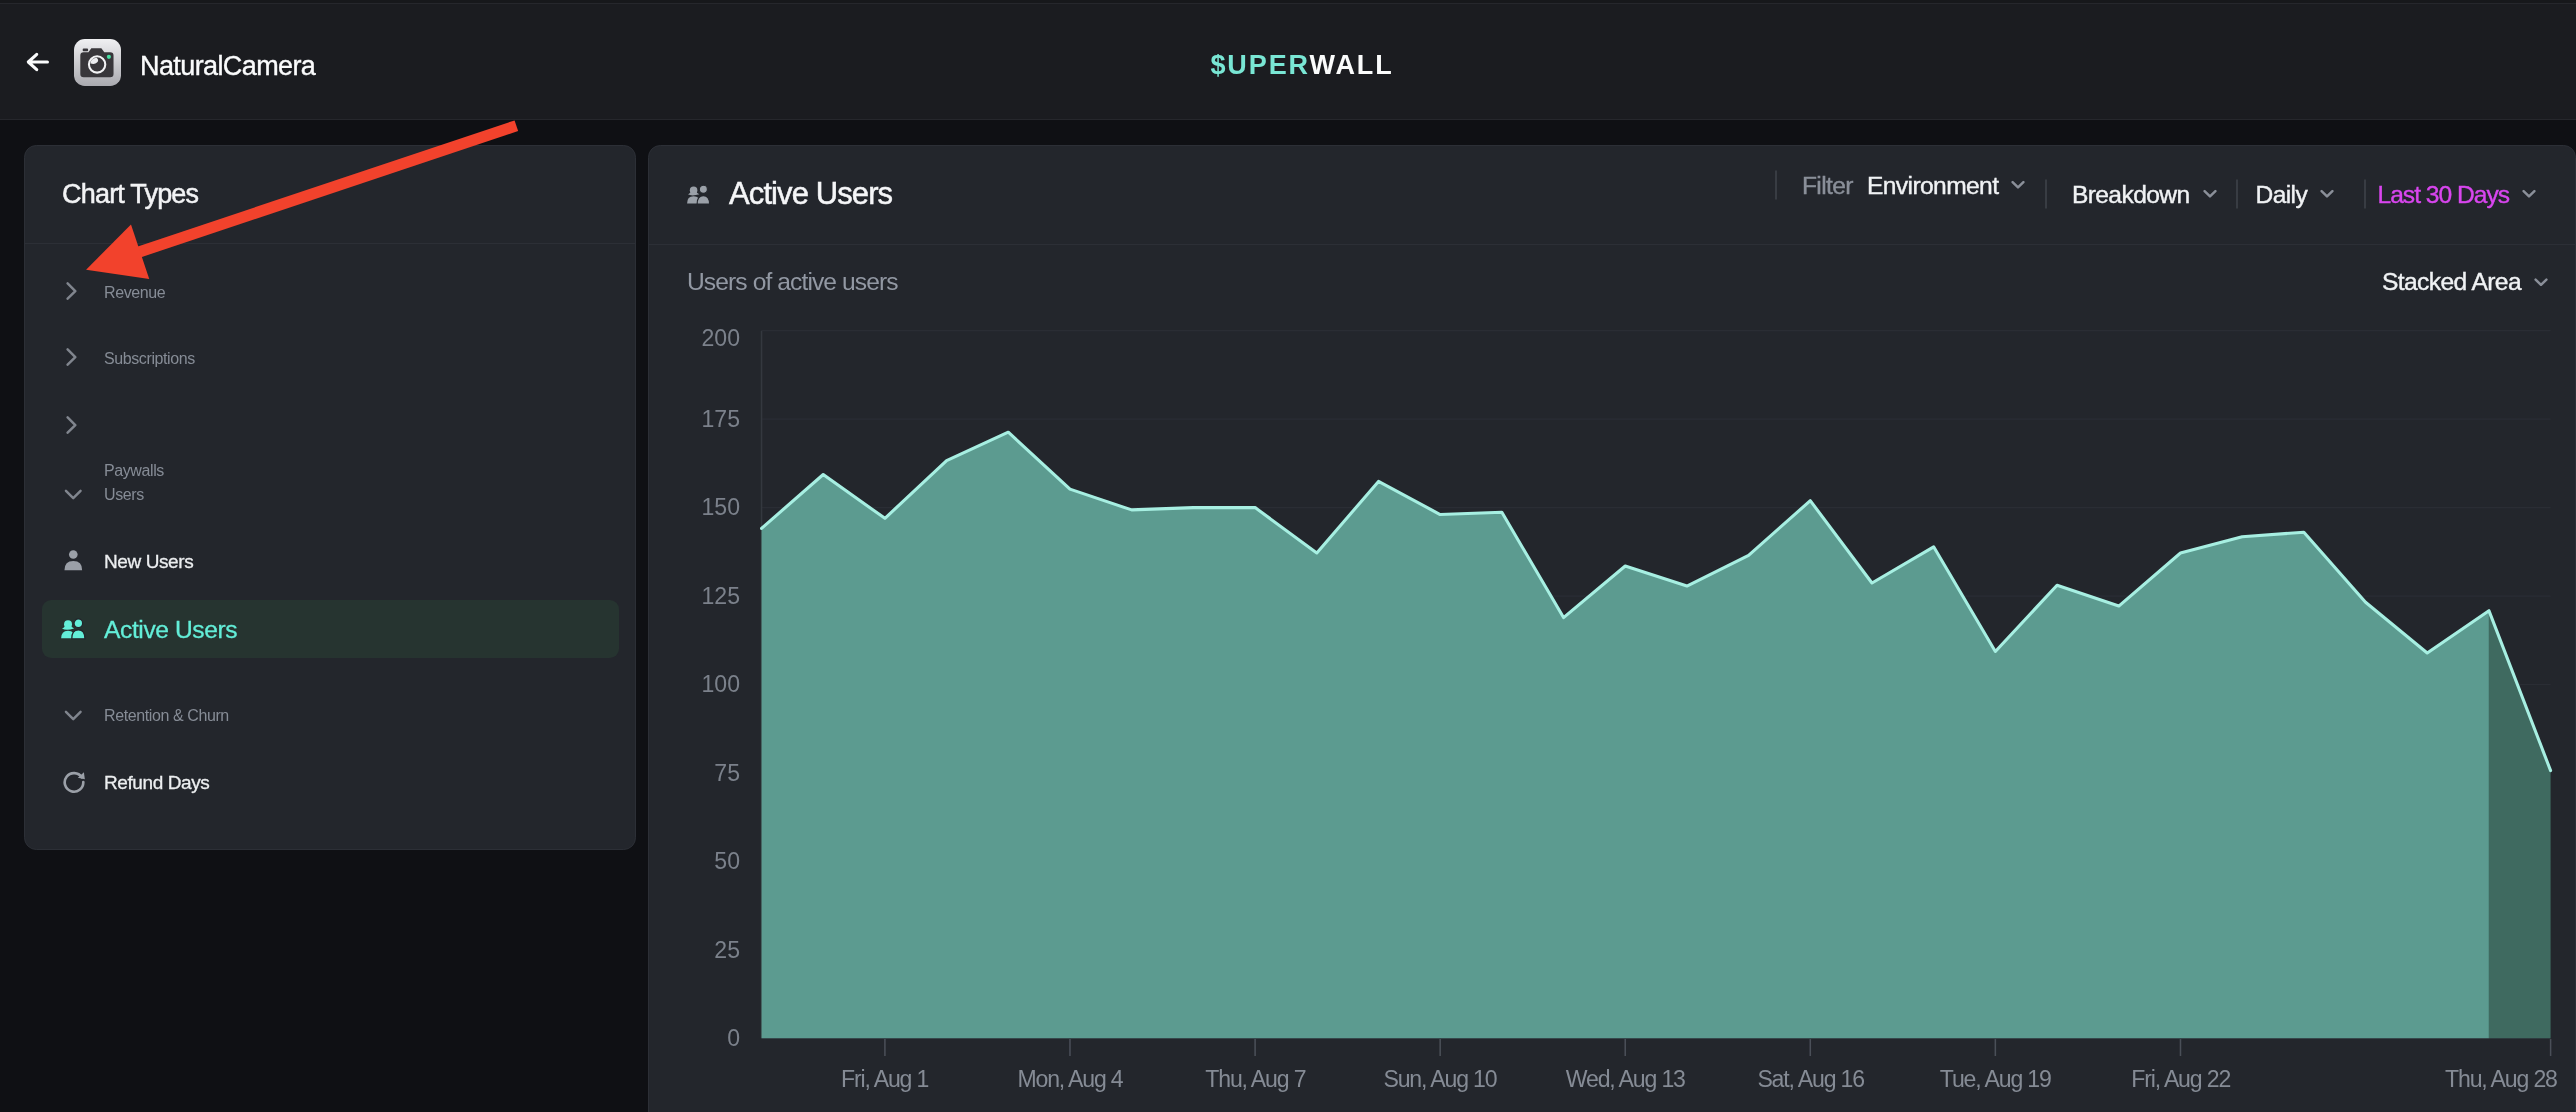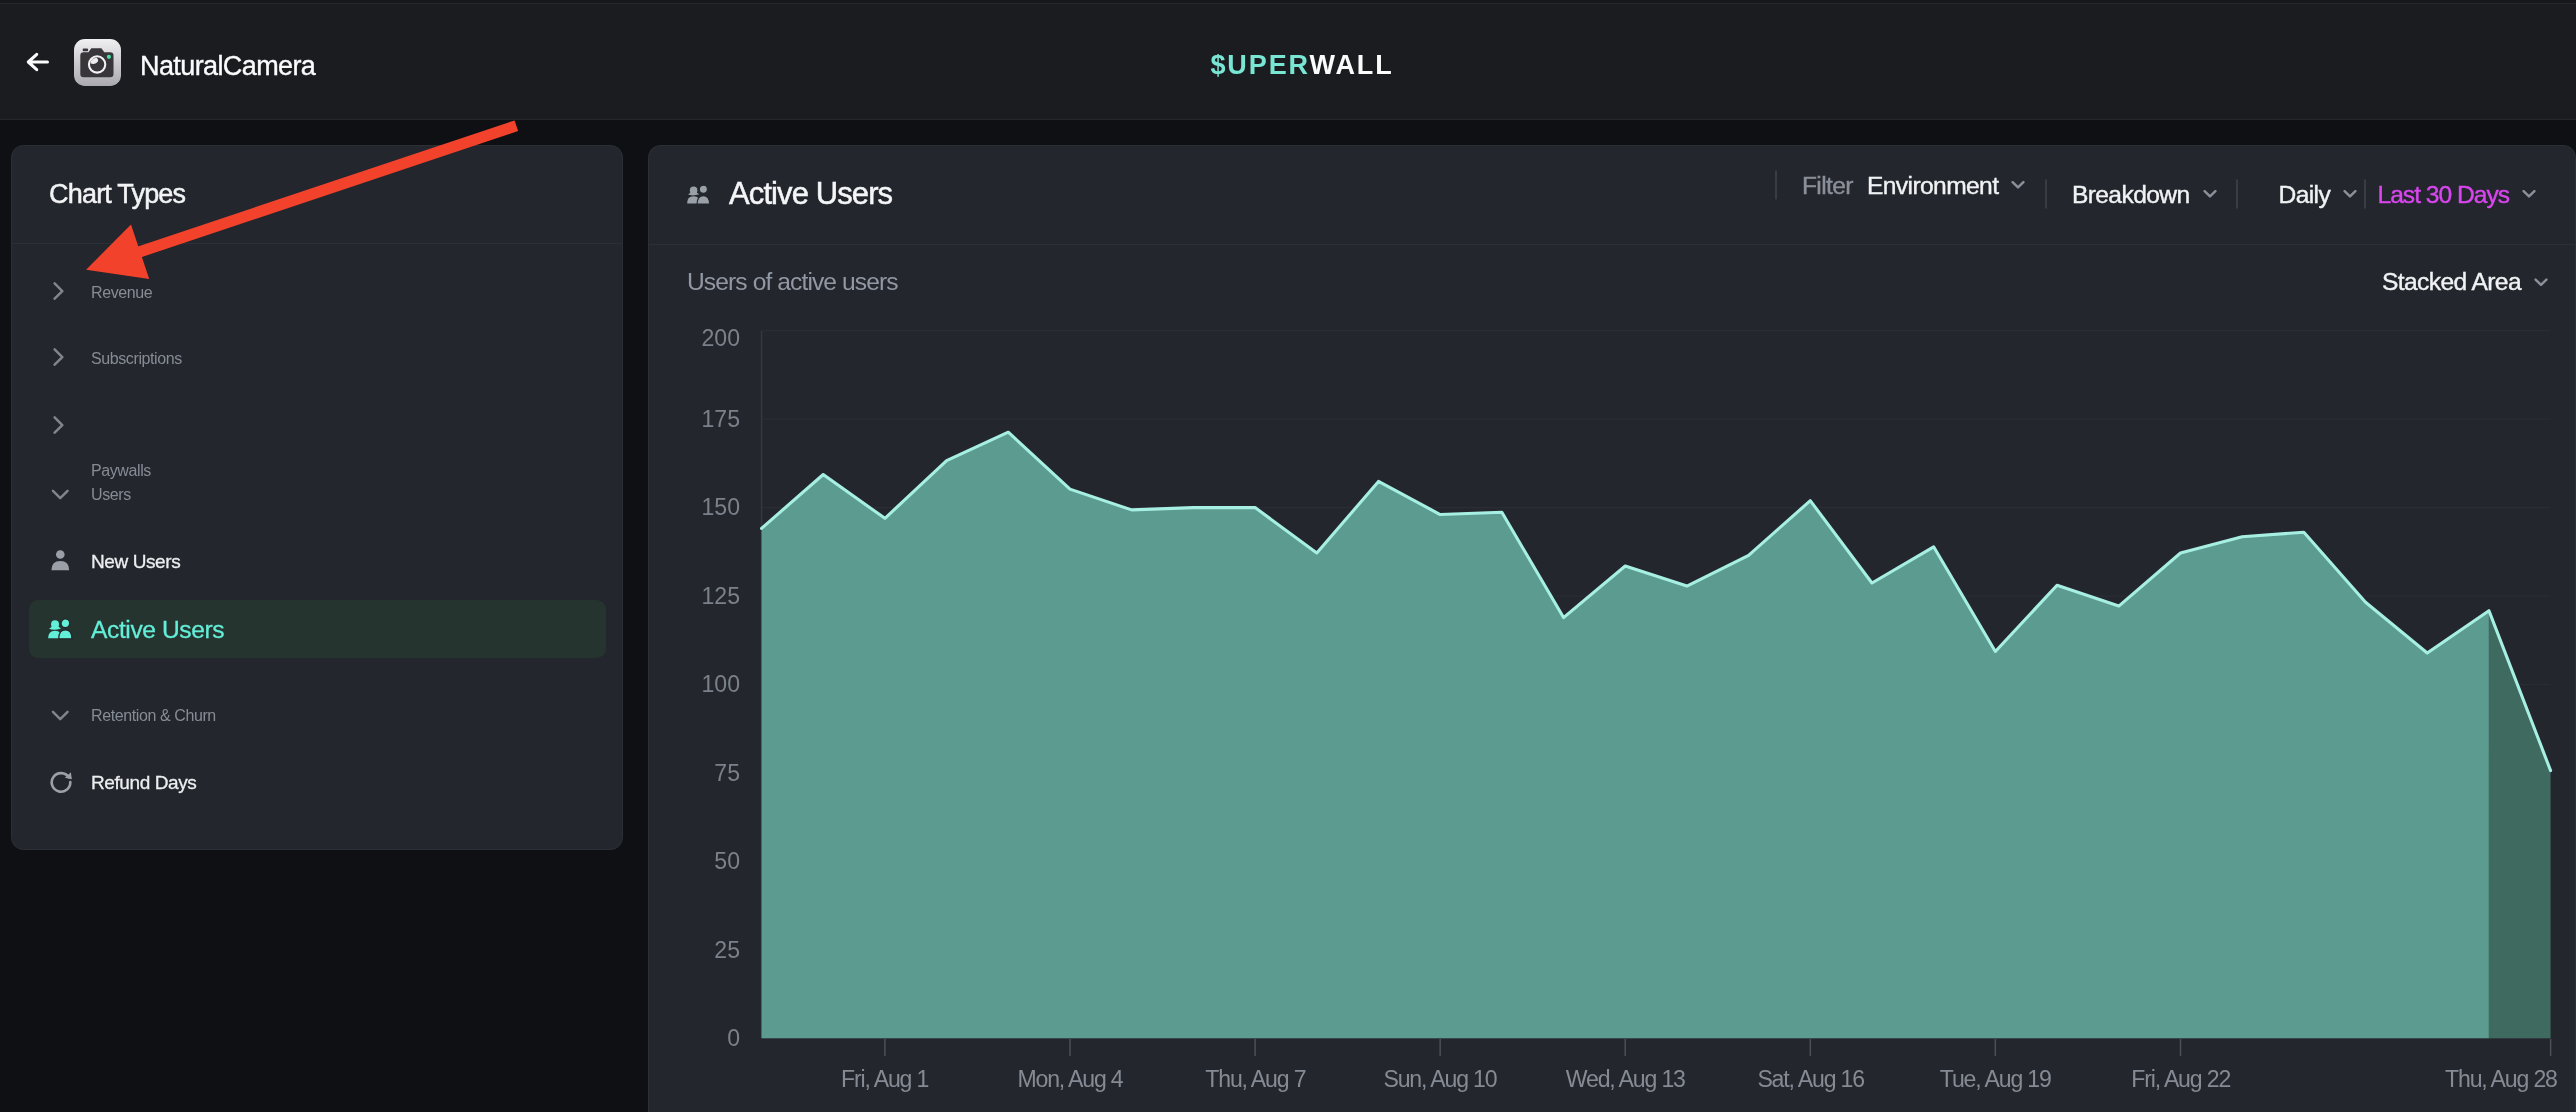--- a/index.html
+++ b/index.html
@@ -35,21 +35,21 @@
     <path d="M 29.5 24.2 A 8.8 8.8 0 0 0 21.2 31.5 Q 26.5 34 30.2 30.2 Q 32.8 27.2 29.5 24.2 Z" fill="#ededf0"></path>
     <circle cx="45.3" cy="23.1" r="2.7" fill="#47e0a3"></circle>
   </svg>
 
   <div class="abs vc" style="left:140px; top:66px; font-size:27px; font-weight:400; letter-spacing:-0.6px; -webkit-text-stroke:0.4px #fafbfc; color:#fafbfc;">NaturalCamera</div>
 
   <div class="abs" style="left:1302px; top:65px; transform:translate(-50%,-50%); font-size:27px; font-weight:700; letter-spacing:1.9px; white-space:nowrap;">
     <span style="color:#79e6d4;">$UPER</span><span style="color:#fbfcfc;">WALL</span>
   </div>
 
-  <div class="card" style="left:11px; top:145px; width:612px; height:705px;">
+  <div class="card" style="left:24px; top:145px; width:612px; height:705px;">
     <div class="abs vc" style="left:37px; top:48px; font-size:27px; font-weight:400; letter-spacing:-0.8px; -webkit-text-stroke:0.5px #f2f3f5; color:#f2f3f5;">Chart Types</div>
     <div class="abs" style="left:0; top:97px; width:100%; height:0.8px; background:#2c2f36;"></div>
     <div class="abs" style="left:17px; top:454px; width:577px; height:58px; border-radius:9.2px; background:#263430;"></div>
 
     <svg class="abs" style="left:38px; top:135px;" width="15.4" height="18.5" viewBox="0 0 20 24">
       <path d="M 6 3 L 16 13 L 6 23" fill="none" stroke="#80858e" stroke-width="3.2" stroke-linecap="round" stroke-linejoin="round"></path>
     </svg>
     <svg class="abs" style="left:38px; top:201px;" width="15.4" height="18.5" viewBox="0 0 20 24">
       <path d="M 6 3 L 16 13 L 6 23" fill="none" stroke="#80858e" stroke-width="3.2" stroke-linecap="round" stroke-linejoin="round"></path>
     </svg>
@@ -121,21 +121,21 @@
     </div>
     <div class="abs vc ctrl" style="left:1396px; top:48px;">
       <span class="sep"></span>
       <span style="margin-left:25.4px; color:#f0f2f4;">Breakdown</span>
       <svg class="chev" viewBox="0 0 18 11">
         <path d="M 2 2 L 9 9 L 16 2" fill="none" stroke="#8a8f99" stroke-width="3.2" stroke-linecap="round" stroke-linejoin="round"></path>
       </svg>
     </div>
     <div class="abs vc ctrl" style="left:1587px; top:48px;">
       <span class="sep"></span>
-      <span style="margin-left:41px; color:#f0f2f4;">Daily</span>
+      <span style="margin-left:18px; color:#f0f2f4;">Daily</span>
       <svg class="chev" viewBox="0 0 18 11">
         <path d="M 2 2 L 9 9 L 16 2" fill="none" stroke="#8a8f99" stroke-width="3.2" stroke-linecap="round" stroke-linejoin="round"></path>
       </svg>
     </div>
     <div class="abs vc ctrl" style="left:1715px; top:48px;">
       <span class="sep"></span>
       <span style="margin-left:12px; color:#d946ef; letter-spacing:-1px;text-align:right;">Last 30 Days</span>
       <svg class="chev" viewBox="0 0 18 11">
         <path d="M 2 2 L 9 9 L 16 2" fill="none" stroke="#8a8f99" stroke-width="3.2" stroke-linecap="round" stroke-linejoin="round"></path>
       </svg>

